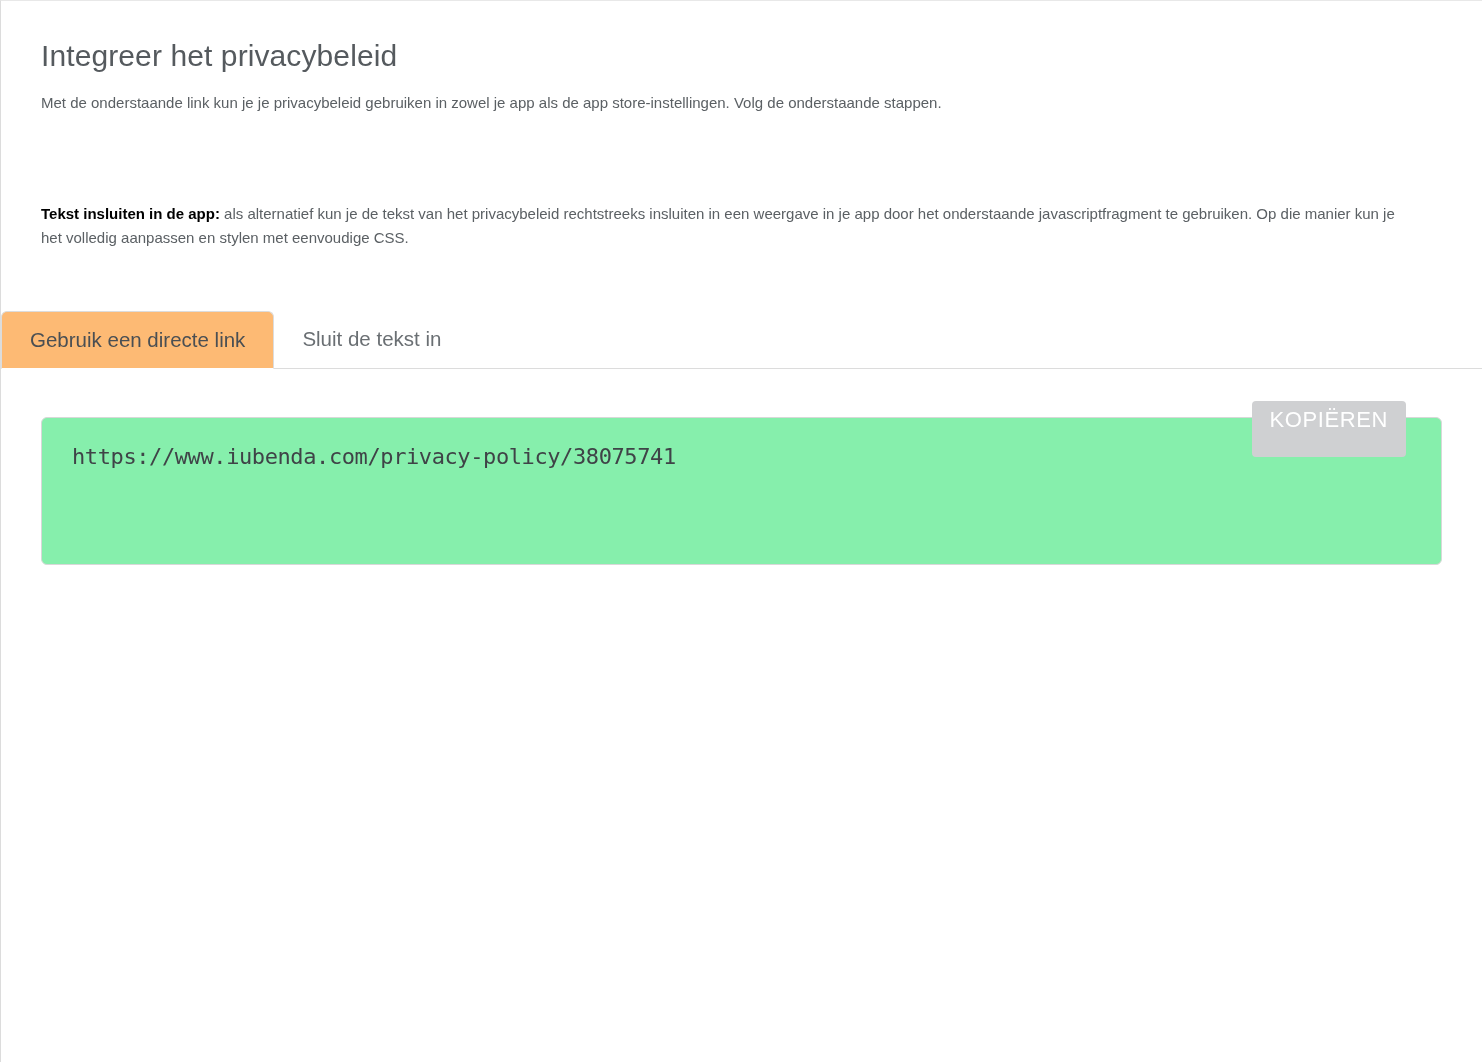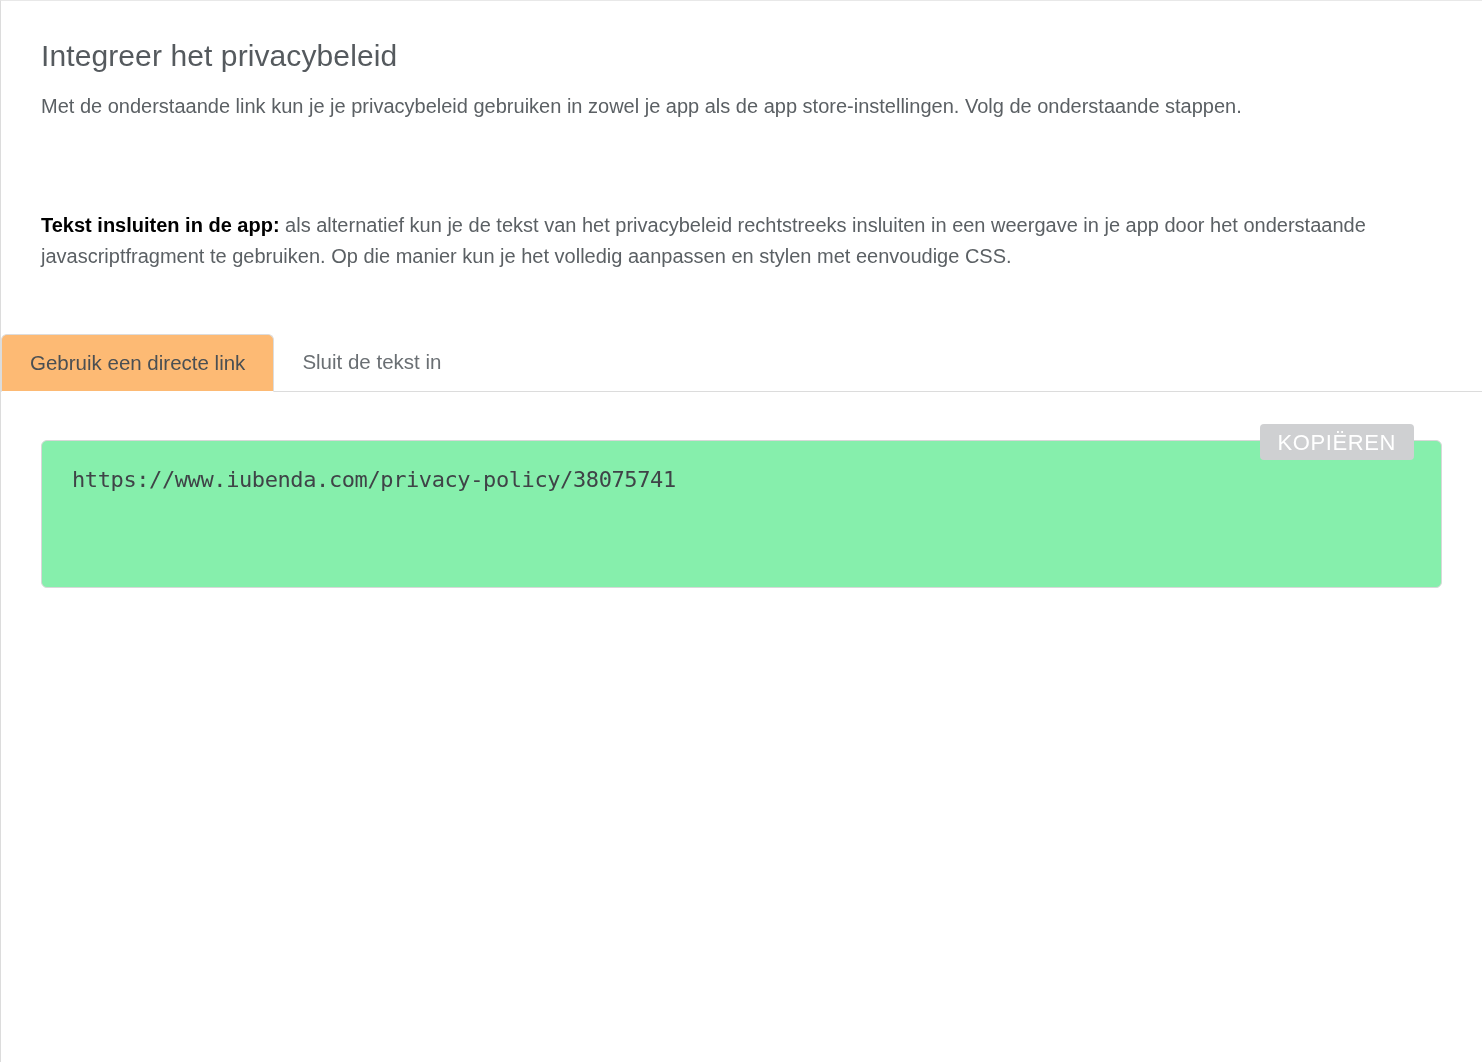--- a/index.html
+++ b/index.html
@@ -26,21 +26,21 @@
     padding: 28px 40px 0 40px;
   }
   h2.section-title {
     font-size: 30px;
     font-weight: 400;
     color: #555a5e;
     margin: 10px 0 18px 0;
     letter-spacing: 0.1px;
   }
   p.body-text {
-    font-size: 20px;
+    font-size: 15px;
     line-height: 1.55;
     color: #5b6064;
     margin: 0 0 10px 0;
     max-width: 1375px;
     font-weight: 300;
   }
   .spacer-lg {
     height: 56px;
   }
   .spacer-md {
@@ -114,29 +114,29 @@
     font-family: "DejaVu Sans Mono", monospace;
     font-size: 22px;
     color: #3f4347;
     letter-spacing: -0.4px;
     background: #86efac;
     overflow: hidden;
   }
   .copy-btn {
     position: absolute;
     top: -16px;
-    right: 28px;
+    right: 36px;
     background: #cfd0d2;
     color: #ffffff;
     border: none;
     border-radius: 4px;
     font-family: "Liberation Sans", sans-serif;
     font-size: 22px;
     letter-spacing: 0.6px;
-    padding: 6px 18px 4px 18px;
+    padding: 6px 18px 24px 18px;
     cursor: pointer;
     line-height: 1.2;
   }
 </style>
 </head>
 <body>
 
 <div class="page">
 
   <div class="content">

